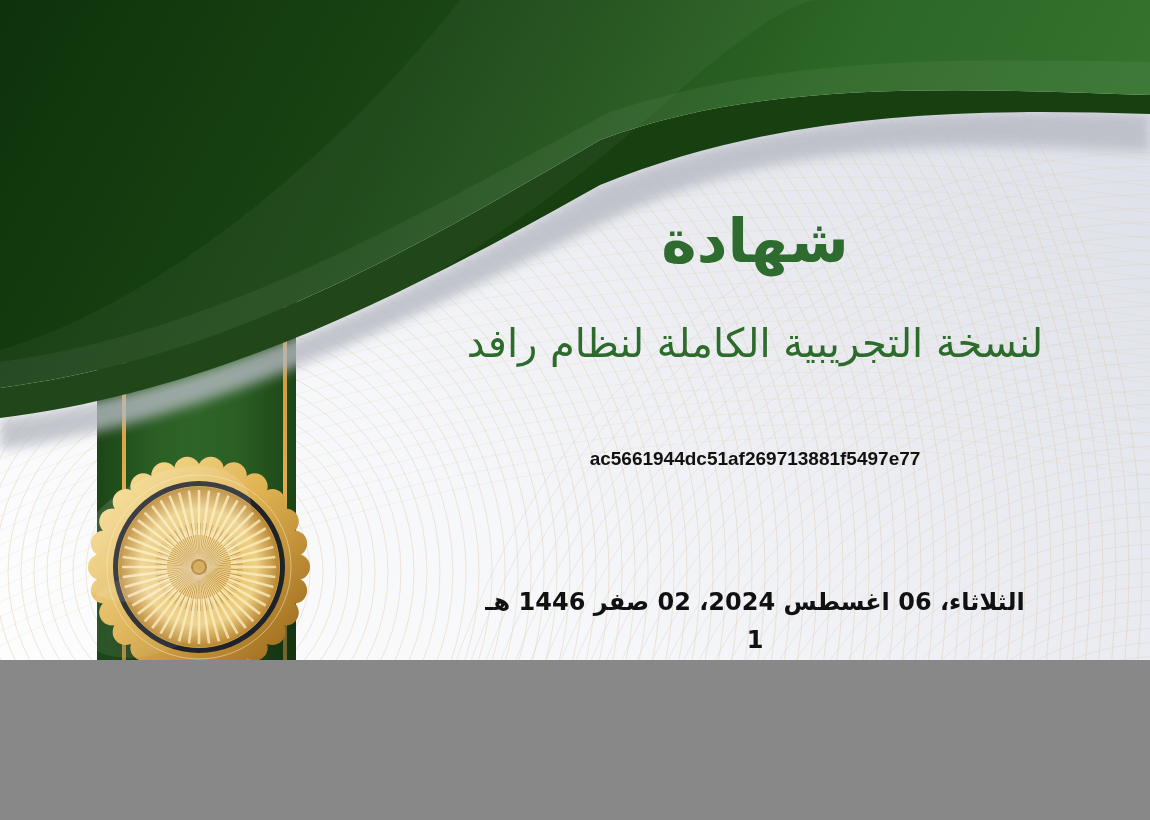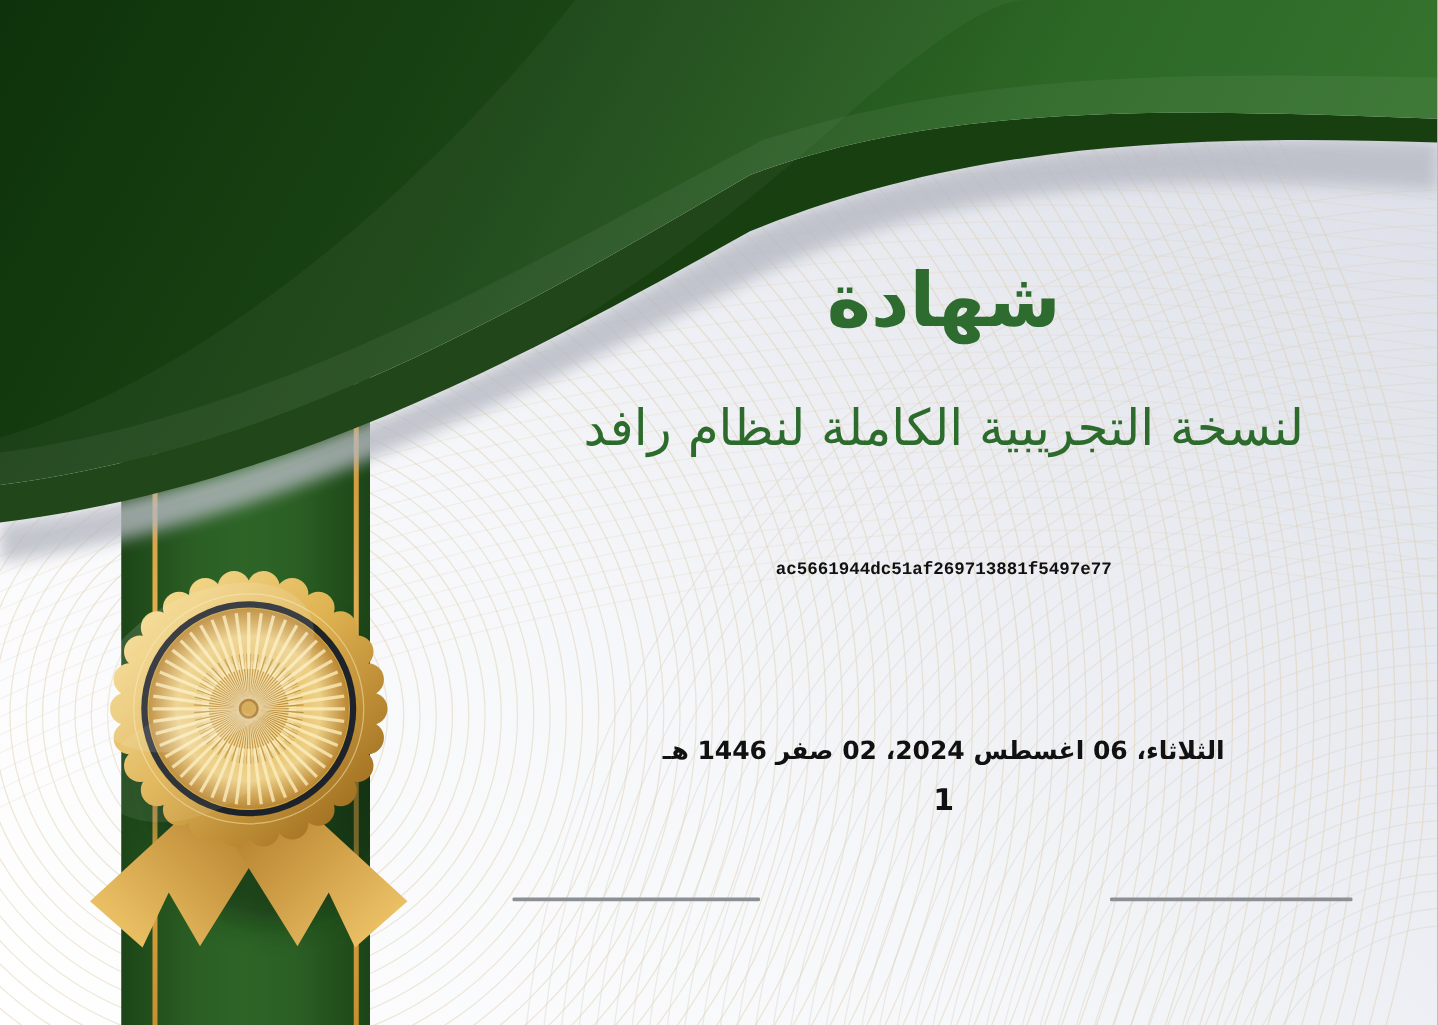--- a/index.html
+++ b/index.html
@@ -1,28 +1,28 @@
 <!DOCTYPE html>
 <html lang="ar"><head>
 <meta charset="utf-8">
 <style>
   html,body{margin:0;padding:0;}
   body{font-family:"DejaVu Sans",sans-serif;background:#888;}
   .page{
-    position:relative;width:1150px;height:820px;overflow:hidden;
-    background:#bef264;margin:0 auto;
+    position:relative;width:1150px;height:660px;overflow:hidden;
+    background:#fca5a5;margin:0 auto;
   }
   .layer{position:absolute;inset:0;}
   svg{display:block;}
   .txt{position:absolute;left:360px;width:790px;text-align:center;color:#111;}
   .title{top:206px;font-size:60px;font-weight:700;color:#2e6b2e;letter-spacing:0;}
   .subtitle{top:320px;font-size:40px;font-weight:400;color:#2d6b2d;text-align:center;}
-  .cert-id{top:448px;font-size:14px;font-weight:600;font-family:Liberation Mono, monospace;direction:ltr;}
+  .cert-id{top:448px;font-size:19px;font-weight:600;font-family:Liberation Sans, sans-serif;direction:ltr;}
   .course{top:474px;font-size:25px;font-weight:400;}
-  .dateline{top:588px;font-size:20px;font-weight:600;}
+  .dateline{top:588px;font-size:24px;font-weight:600;}
   .serial{top:626px;font-size:24px;font-weight:600;}
   .sig-line{position:absolute;top:718px;height:3px;background:#8c9095;border-radius:1px;}
   .sig-left{left:410px;width:198px;}
   .sig-right{left:888px;width:194px;}
 </style>
 </head>
 <body>
 
 <div class="page">
 

